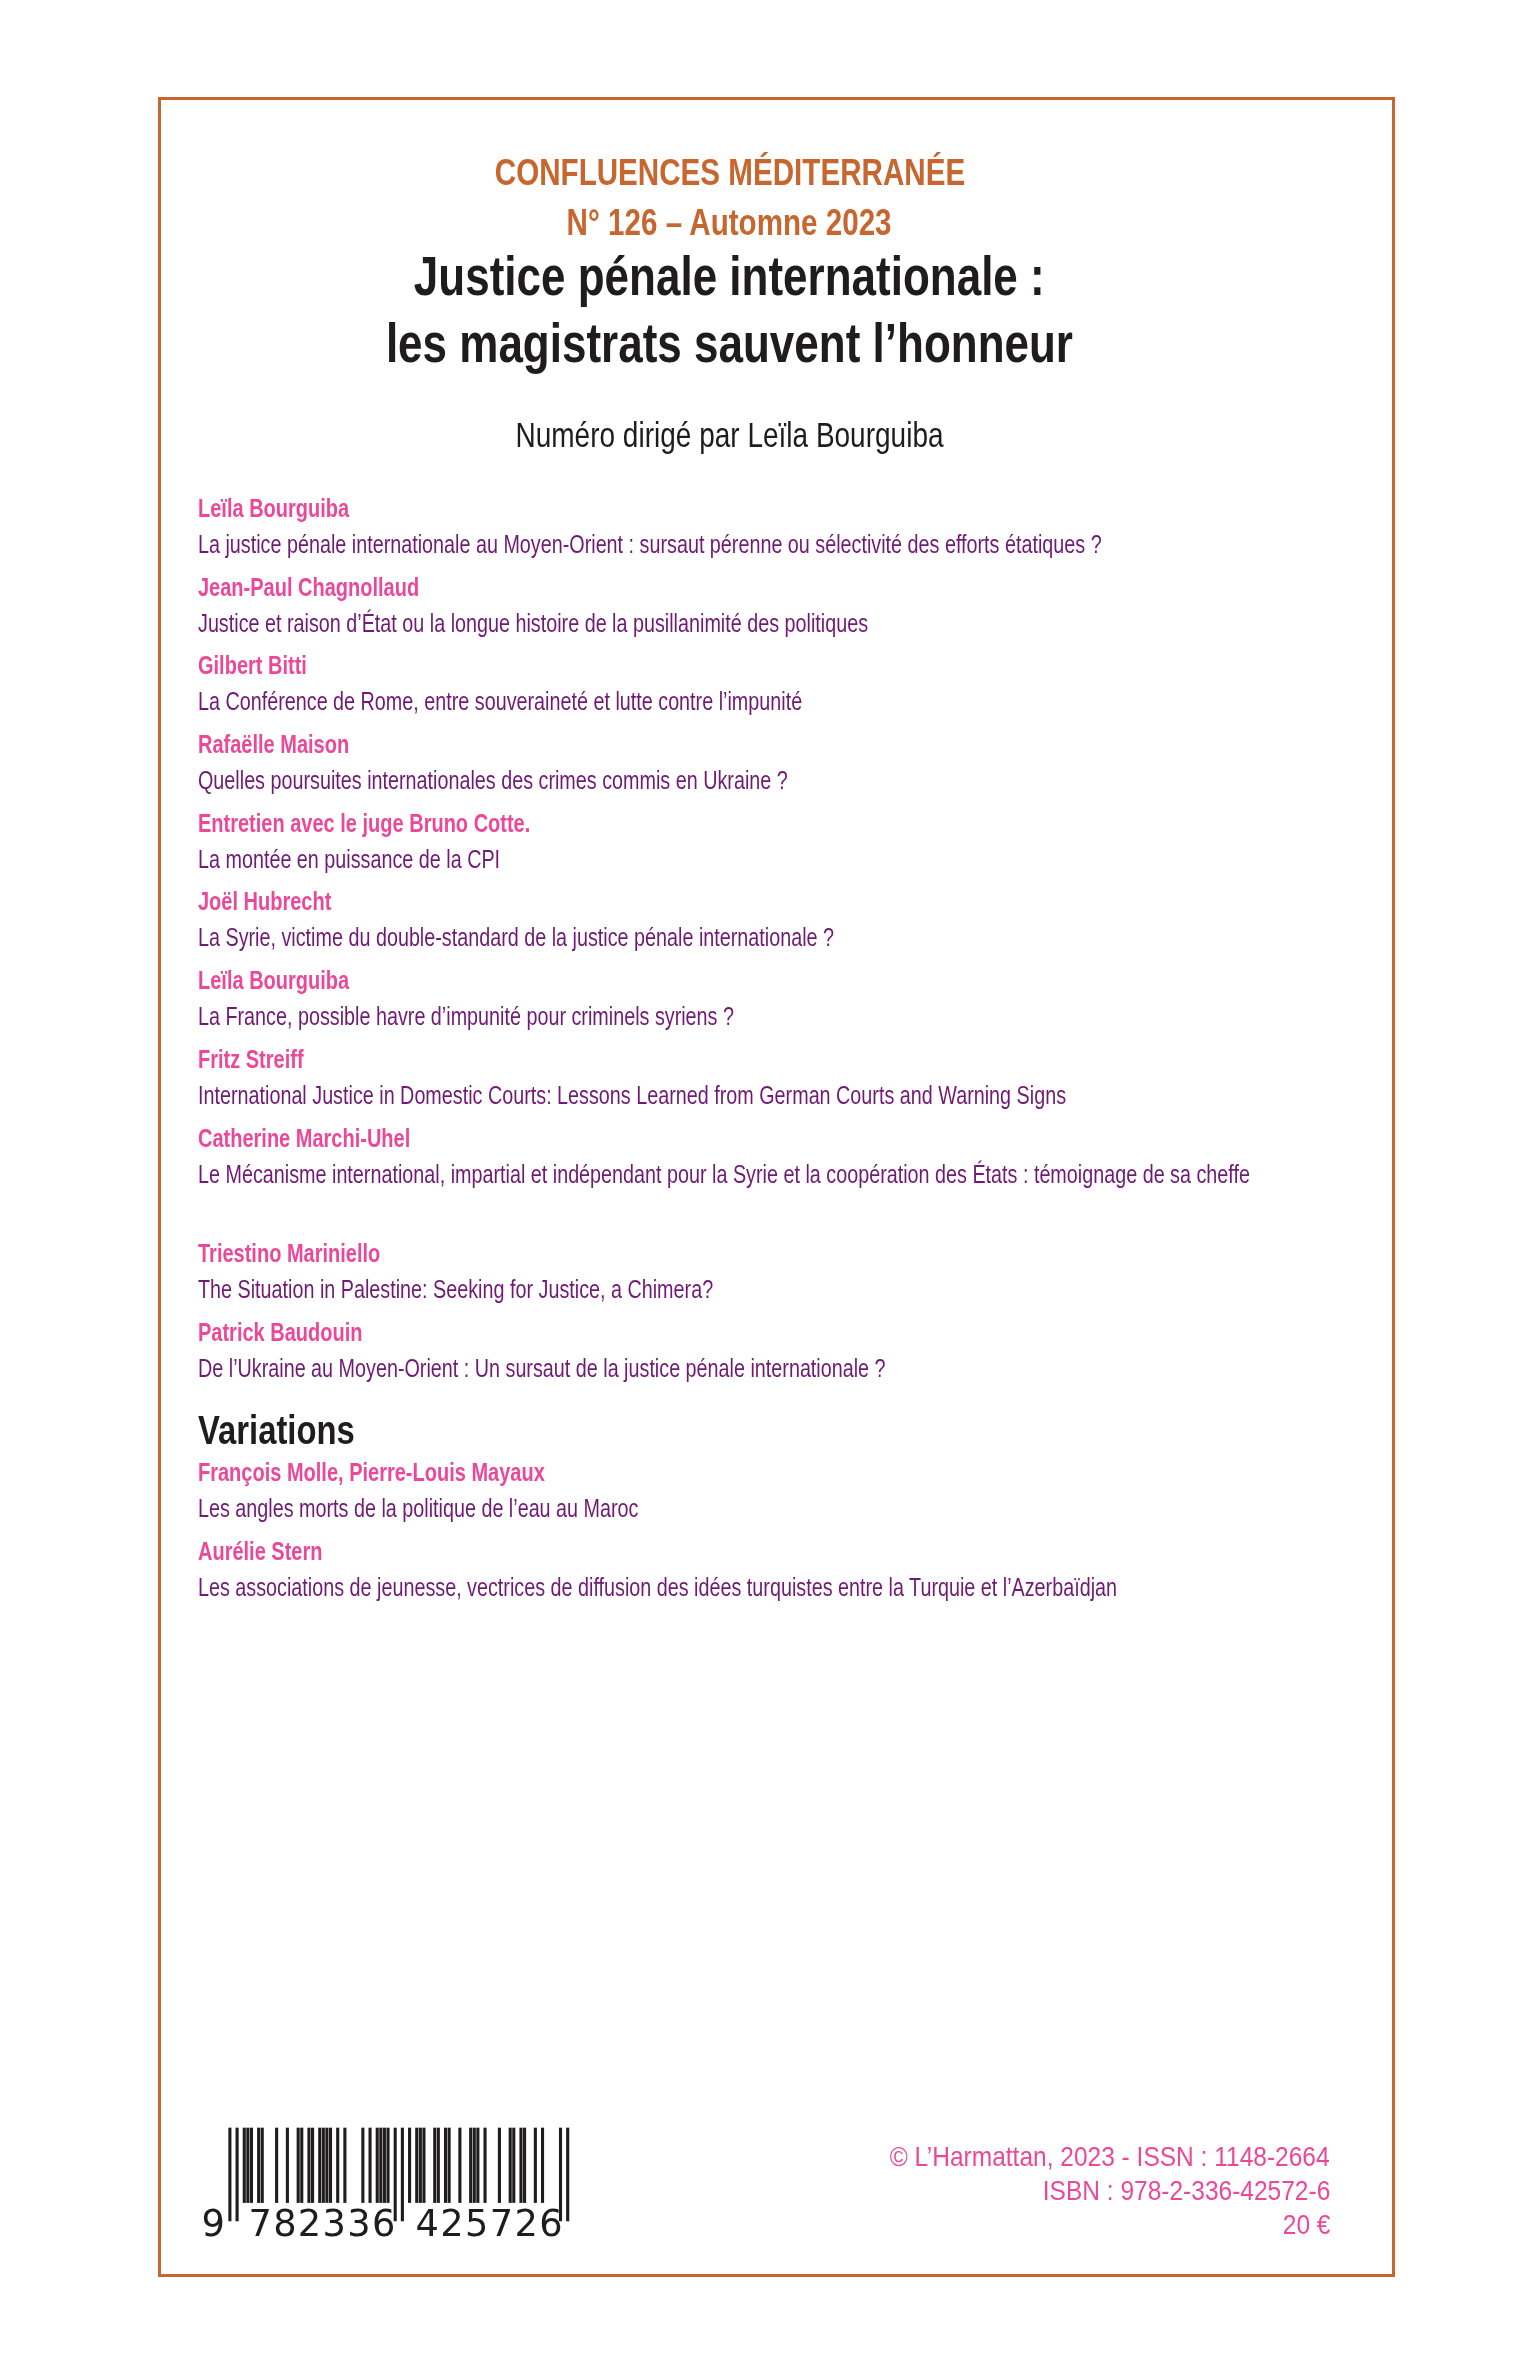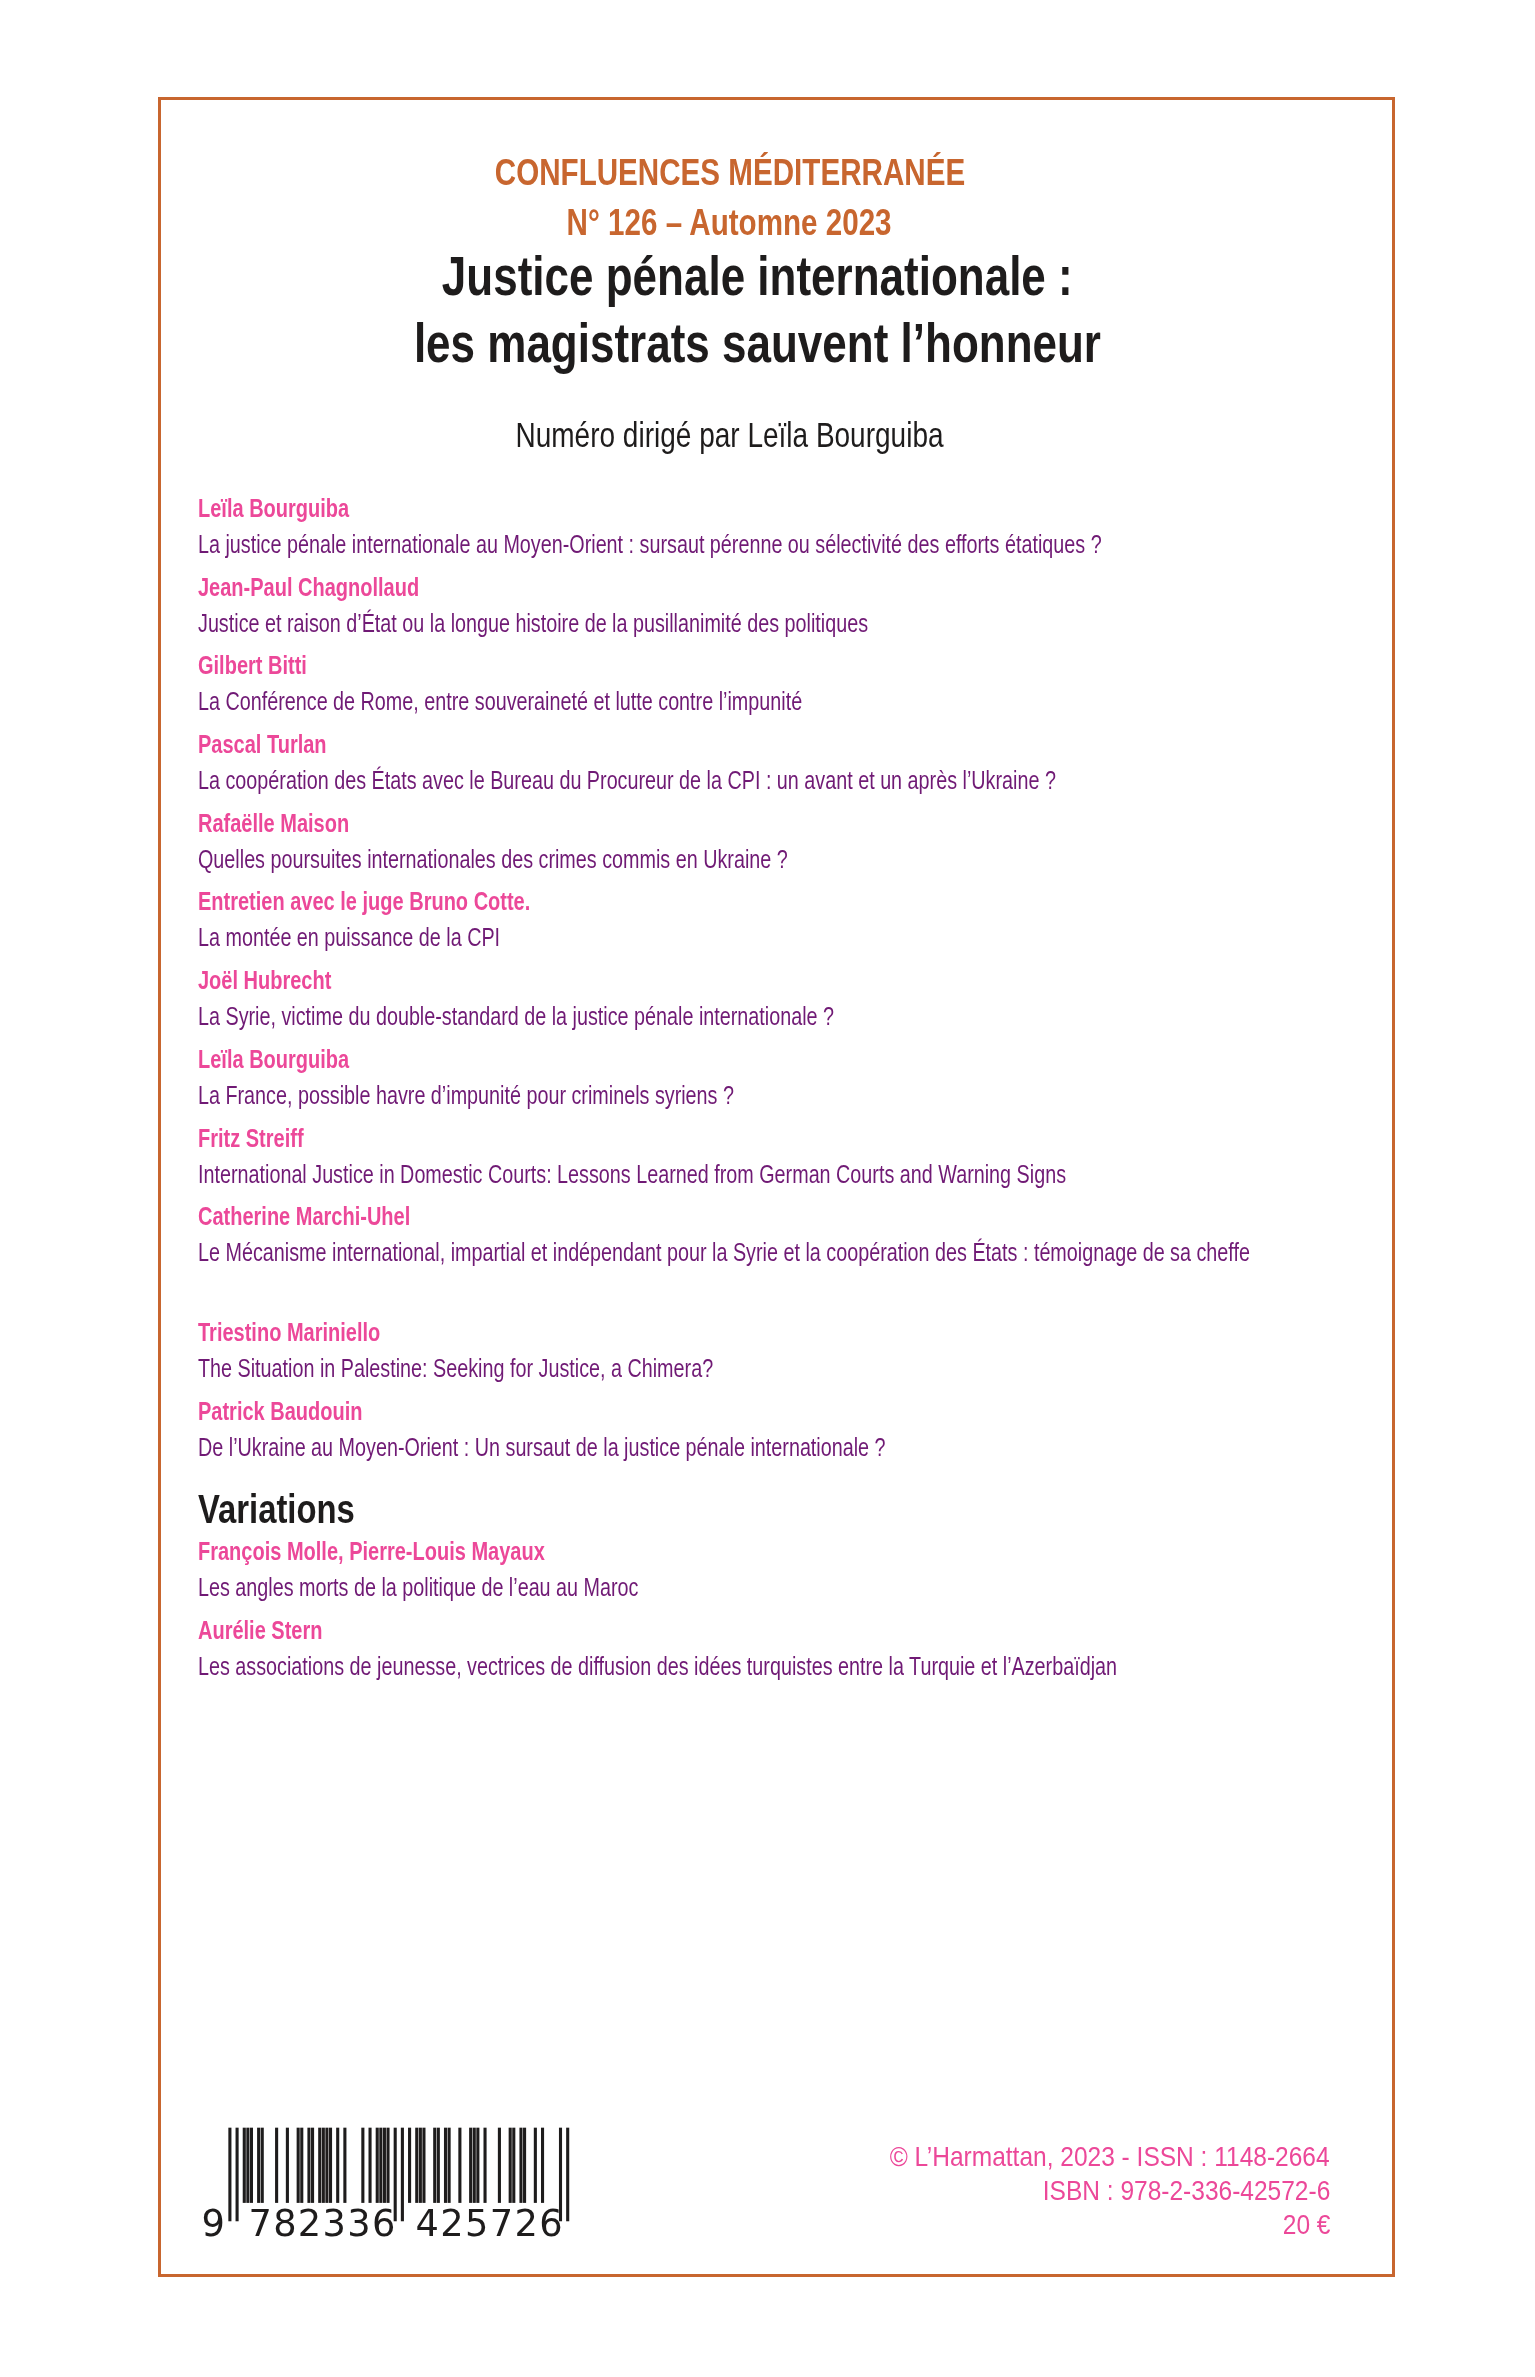--- a/index.html
+++ b/index.html
@@ -5,21 +5,21 @@
   html, body { margin: 0; padding: 0; background: #ffffff; }
   body { width: 1535px; height: 2377px; position: relative; overflow: hidden;
          font-family: "Liberation Sans", "DejaVu Sans", sans-serif; color: #1e1c1c; }
   .frame { position: absolute; left: 158px; top: 97px; width: 1231px; height: 2174px;
            border: 3.4px solid #c8662f; box-sizing: content-box; }
   .cond { display: inline-block; transform-origin: left top; white-space: nowrap; }
   .center-block { position: absolute; left: 0; width: 1459px; text-align: center; }
   .center-block .cond { transform-origin: center top; }
   .journal { top: 148px; font-size: 37px; font-weight: bold; color: #c8662f; line-height: 50px; }
   .journal .cond { transform: scaleX(0.80); }
-  .title { top: 243px; font-size: 55px; font-weight: bold; color: #1e1c1c; line-height: 67px; padding-left: 28px; }
+  .title { top: 243px; font-size: 55px; font-weight: bold; color: #1e1c1c; line-height: 67px; }
   .title .cond { transform: scaleX(0.80); }
   .editor { top: 414px; font-size: 35px; color: #1e1c1c; line-height: 42px; }
   .editor .cond { transform: scaleX(0.80); }
 
   .content { position: absolute; left: 198px; top: 491px; width: 1174px; }
   .section-title { font-size: 40px; font-weight: bold; line-height: 50px; height: 50px; color: #1e1c1c; }
   .section-title .cond { transform: scaleX(0.82); }
   .entry { margin-bottom: 6.7px; }
   .author { font-size: 25px; font-weight: bold; color: #ec4899; line-height: 35px; height: 35px; }
   .author .cond { transform: scaleX(0.80); }
@@ -61,24 +61,20 @@
         <div class="author"><span class="cond">Leïla Bourguiba</span></div>
         <div class="desc single"><span class="cond">La justice pénale internationale au Moyen-Orient : sursaut pérenne ou sélectivité des efforts étatiques ?</span></div>
       </div>
       <div class="entry">
         <div class="author"><span class="cond">Jean-Paul Chagnollaud</span></div>
         <div class="desc single"><span class="cond">Justice et raison d’État ou la longue histoire de la pusillanimité des politiques</span></div>
       </div>
       <div class="entry">
         <div class="author"><span class="cond">Gilbert Bitti</span></div>
         <div class="desc single"><span class="cond">La Conférence de Rome, entre souveraineté et lutte contre l’impunité</span></div>
-      </div>
-      <div class="entry">
-        <div class="author"><span class="cond">Pascal Turlan</span></div>
-        <div class="desc single"><span class="cond">La coopération des États avec le Bureau du Procureur de la CPI : un avant et un après l’Ukraine ?</span></div>
       </div>
       <div class="entry">
         <div class="author"><span class="cond">Rafaëlle Maison</span></div>
         <div class="desc single"><span class="cond">Quelles poursuites internationales des crimes commis en Ukraine ?</span></div>
       </div>
       <div class="entry">
         <div class="author"><span class="cond">Entretien avec le juge Bruno Cotte.</span></div>
         <div class="desc single"><span class="cond">La montée en puissance de la CPI</span></div>
       </div>
       <div class="entry">

